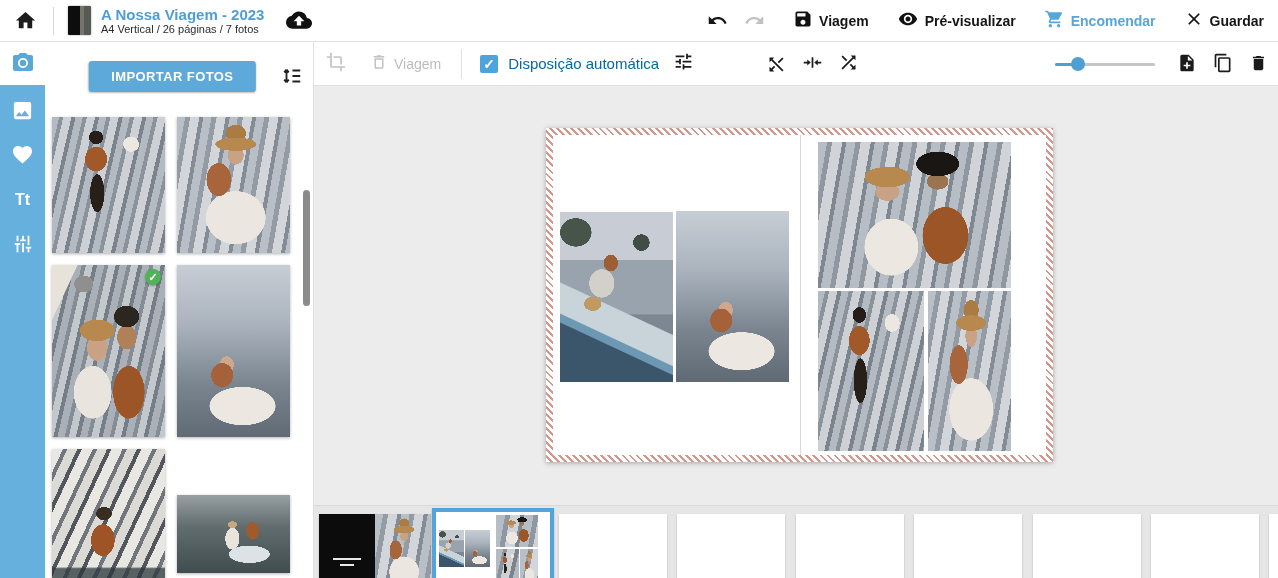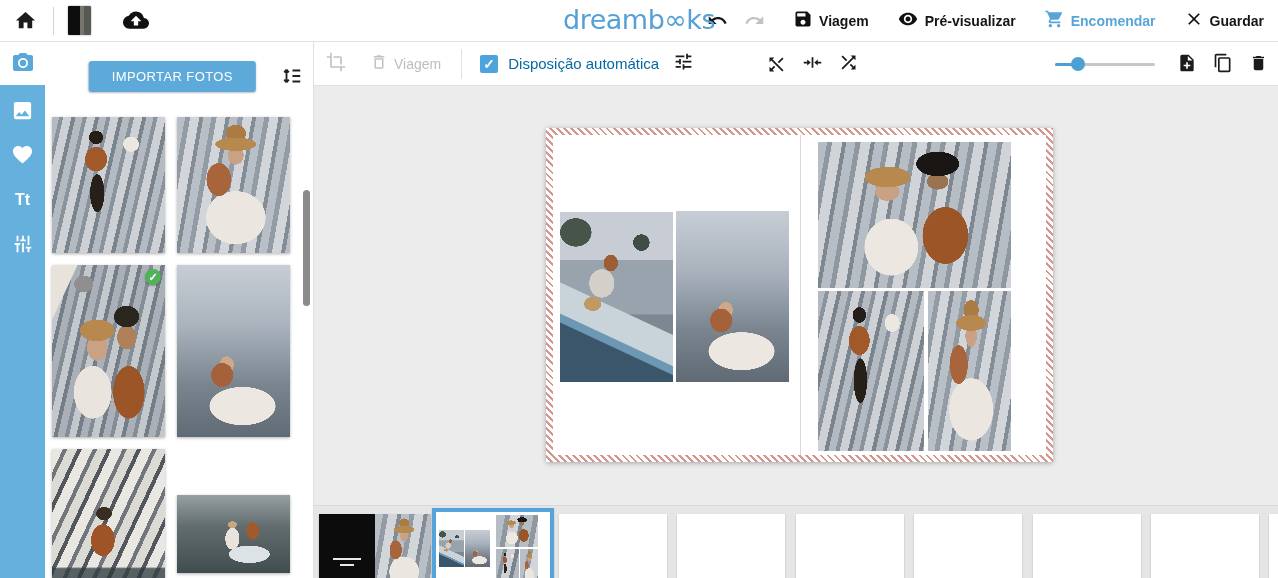--- a/index.html
+++ b/index.html
@@ -43,21 +43,21 @@
                margin-bottom:12px; cursor:pointer; }
   .rail-tt { color:#fff; font-weight:700; font-size:16px; letter-spacing:0; }
 
   
   .panel { position:relative; width:268px; flex:0 0 268px; background:#fff; overflow:hidden; z-index:10; }
   .panel-head { position:relative; padding-top:10px; height:75px; }
   .limit { text-align:center; font-size:12px; color:#3c3c3c; }
   .head-row { position:relative; margin-top:9px; height:31px; }
   .import { position:absolute; left:50%; transform:translateX(-54%); top:0; width:167px; height:31px;
             background:#5da9d9; color:#fff; border:none; border-radius:3px; font-family:inherit;
-            font-size:13px; font-weight:400; letter-spacing:.4px; cursor:pointer;
+            font-size:13px; font-weight:700; letter-spacing:.4px; cursor:pointer;
             box-shadow:0 1px 2px rgba(0,0,0,.25); }
   .sort-wrap { position:absolute; right:10px; top:4px; cursor:pointer; }
   .pgrid { position:absolute; top:75px; left:7px; display:flex; }
   .pcol { width:113px; display:flex; flex-direction:column; }
   .pcol + .pcol { margin-left:12px; }
   .ph { position:relative; width:100%; background-color:#9ba2aa; box-shadow:0 1px 3px rgba(0,0,0,.3); }
   .pcol .ph + .ph { margin-top:12px; }
   .p-r1 { height:136px; } .p-r2 { height:172px; } .p-r3l { height:190px; }
   .pcol .ph.p-r3r { height:78px; margin-top:58px; }
   .used-badge { position:absolute; top:4px; right:4px; width:16px; height:16px; border-radius:50%;
@@ -186,28 +186,31 @@
     <div class="tb-left">
       <button class="icon-btn">
         <span>
             <svg width="23" height="23" viewBox="0 0 24 24" fill="#1b1b1b">
               <path d="M10 20v-6h4v6h5v-8h3L12 3 2 12h3v8z"></path>
             </svg>
           </span>
       </button>
       <div class="vdiv"></div>
       <div class="proj-thumb"></div>
+      <div class="proj-meta">
+        <div class="proj-title">A Nossa Viagem - 2023</div>
+        <div class="proj-sub">A4 Vertical / 26 páginas / 7 fotos</div>
+      </div>
       <div class="cloud-wrap">
         <span><svg width="26" height="20" viewBox="0 0 24 18" fill="#111">
               <path d="M19.35 8.04A7.49 7.49 0 0 0 12 2C9.11 2 6.6 3.64 5.35 6.04A5.994 5.994 0 0 0 0 12c0 3.31 2.69 6 6 6h13c2.76 0 5-2.24 5-5 0-2.64-2.05-4.78-4.65-4.96zM14 11v4h-4v-4H7l5-5 5 5h-3z"></path>
             </svg></span>
       </div>
     </div>
 
-    <div class="logo">dreamb∞ks</div>
 
     <div class="tb-right">
       <div class="undo-redo">
         <button class="icon-btn">
           <span>
               <svg width="21" height="21" viewBox="0 0 24 24" fill="#161616">
                 <path d="M12.5 8c-2.65 0-5.05.99-6.9 2.6L2 7v9h9l-3.62-3.62c1.39-1.16 3.16-1.88 5.12-1.88 3.54 0 6.55 2.31 7.6 5.5l2.37-.78C21.08 11.03 17.15 8 12.5 8z"></path>
               </svg>
             </span>
         </button>

